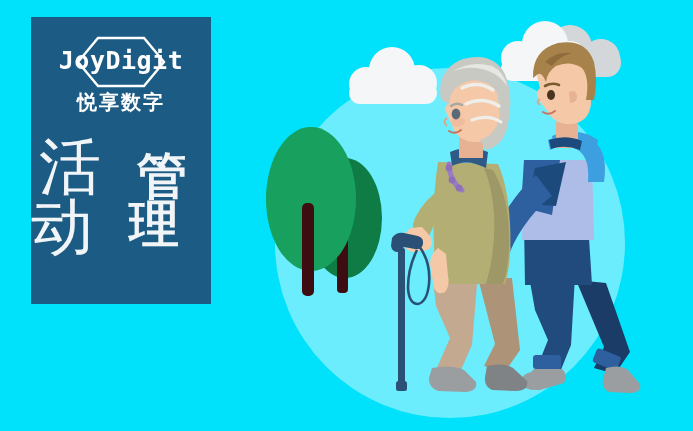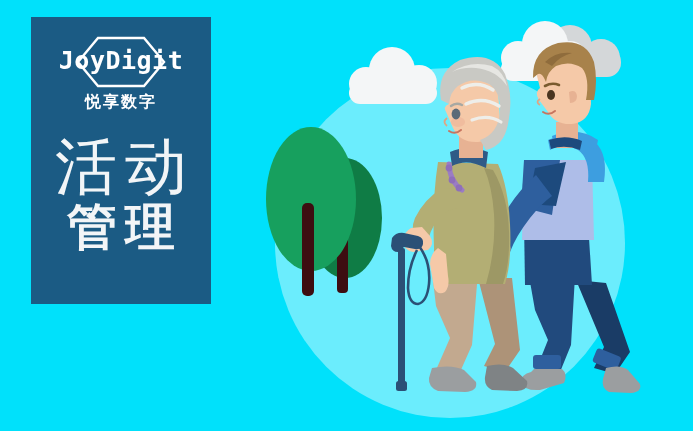--- a/index.html
+++ b/index.html
@@ -22,25 +22,25 @@
   }
   #logo-block{position:relative;width:150px;height:46px;}
   #logo-hex{position:absolute;left:50%;top:-3px;transform:translateX(-50%);}
   #logo-word{
     position:absolute;left:0;top:6px;width:150px;text-align:center;
     color:#ffffff;font-size:25px;font-weight:700;letter-spacing:0.5px;
     font-family:"DejaVu Sans Mono","Liberation Mono",monospace;
     line-height:32px;
   }
   #logo-sub{
-    margin-top:4px;color:#ffffff;font-size:16px;font-weight:700;
+    margin-top:4px;color:#ffffff;font-size:20px;font-weight:700;
     letter-spacing:2px;line-height:26px;
   }
   #headline{
-    margin-top:22px;display:flex;flex-direction:column;align-items:center;
+    margin-top:22px;display:flex;flex-direction:row;align-items:center;
     color:#f2f5f7;
   }
   .headline-line{line-height:0.97;}
   #headline-1{font-size:62px;font-weight:400;letter-spacing:8px;text-indent:8px;}
   #headline-2{font-size:50px;font-weight:700;letter-spacing:8px;text-indent:8px;margin-top:6px;}
 </style>
 </head>
 <body>
 
 <div id="stage">

